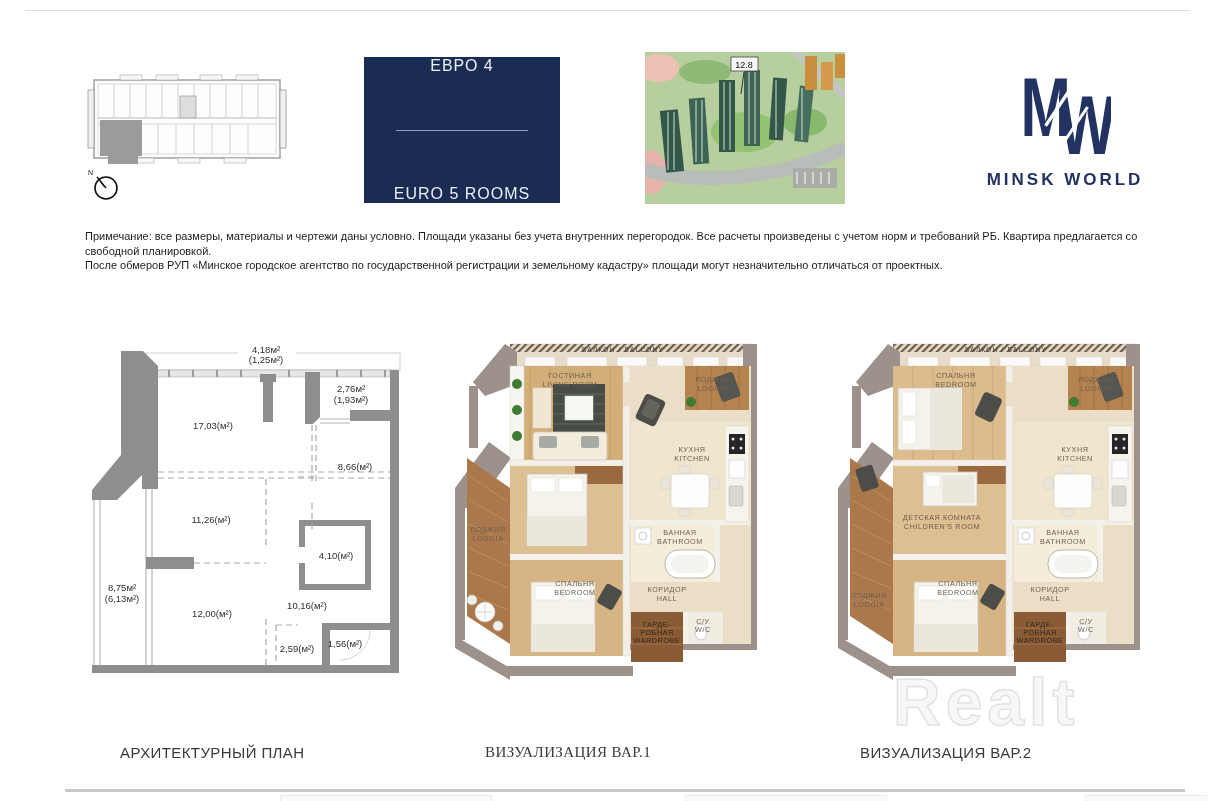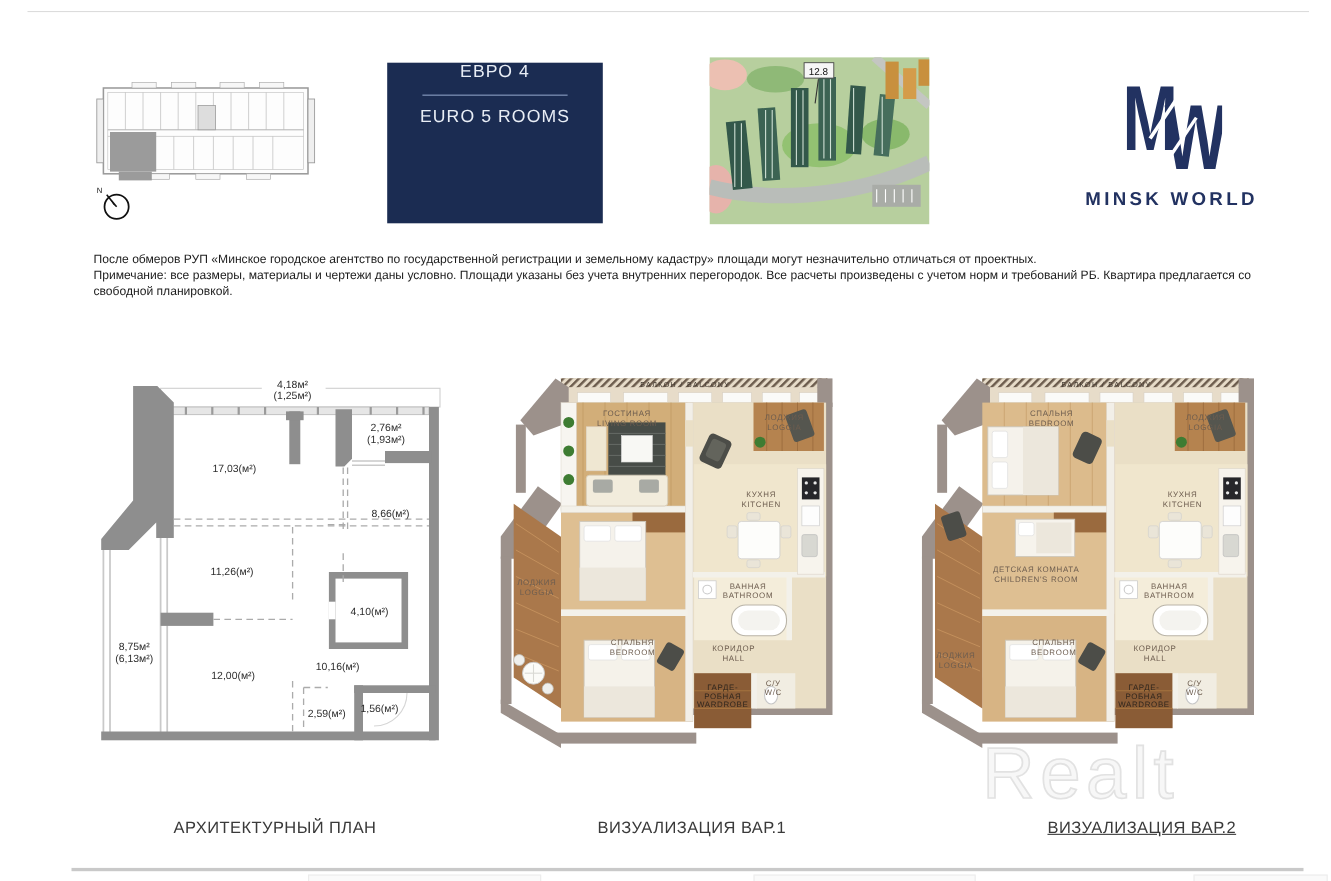--- a/index.html
+++ b/index.html
@@ -1,37 +1,37 @@
 <!DOCTYPE html>
 <html><head>
 <meta charset="utf-8">
 <style>
   html,body{margin:0;padding:0;background:#fff;}
   #page{position:relative;width:1210px;height:801px;background:#ffffff;overflow:hidden;
         font-family:"Liberation Sans",sans-serif;color:#1a1a1a;}
   .hline{position:absolute;background:#dcdcdc;}
   
   #keyplan{position:absolute;left:80px;top:66px;}
-  #typebox{position:absolute;left:352px;top:57px;width:196px;height:146px;background:#1b2c52;
-           display:flex;flex-direction:column;align-items:center;justify-content:flex-start;}
+  #typebox{position:absolute;left:364px;top:57px;width:196px;height:146px;background:#1b2c52;
+           display:flex;flex-direction:column;align-items:center;justify-content:space-between;}
   #typebox .t{color:#e9eef6;font-size:16px;letter-spacing:1px;}
   #typebox .div{width:132px;height:1px;background:#8b9fc4;margin:11px 0;}
   #aerial{position:absolute;left:645px;top:52px;}
   #logo{position:absolute;left:975px;top:62px;width:180px;height:138px;text-align:center;}
   #logo .wordmark{margin-top:4px;font-size:17px;font-weight:bold;letter-spacing:3px;color:#223261;}
   
   #notes{position:absolute;left:85px;top:229px;width:1108px;font-size:11px;line-height:14.5px;color:#1c1c1c;}
   
   #archplan{position:absolute;left:88px;top:333px;}
   #viz1{position:absolute;left:455px;top:336px;}
   #viz2{position:absolute;left:838px;top:336px;}
-  .caption{position:absolute;top:744px;width:260px;text-align:center;font-size:15px;color:#3a3a3a;letter-spacing:.4px;}
-  #cap-arch{left:120px;} #cap-viz1{left:499px;} #cap-viz2{left:908px;text-decoration:underline;}
+  .caption{position:absolute;top:744px;width:260px;font-size:15px;color:#3a3a3a;letter-spacing:.4px;}
+  #cap-arch{left:120px;} #cap-viz1{left:485px;font-family:Liberation Serif, serif;} #cap-viz2{left:860px;}
   
-  #watermark{position:absolute;left:893px;top:664px;font-size:66px;font-weight:normal;letter-spacing:5px;
+  #watermark{position:absolute;left:893px;top:664px;font-size:66px;font-weight:bold;letter-spacing:5px;
              color:#f7f7f7;-webkit-text-stroke:1.5px #e2e2e2;}
   #bottomline{position:absolute;left:65px;top:789px;width:1120px;height:3px;background:#c9c9c9;}
   .ghostbox{position:absolute;top:795px;height:6px;border:1px solid #ececec;background:#fafafa;}
   svg text{font-family:"Liberation Sans",sans-serif;}
   .area{font-size:9.5px;fill:#2e2e2e;}
   .rlab{font-size:7.2px;fill:#6d5d4f;letter-spacing:.6px;}
   .rlabd{font-size:7.2px;fill:#30261d;letter-spacing:.6px;}
   .blab{font-size:6.5px;fill:#453c33;letter-spacing:1.2px;}
 </style>
 </head>
@@ -142,22 +142,22 @@
         <text x="2" y="74" font-size="84" transform="scale(0.72,1)">M</text>
         <text x="55" y="92" font-size="84" transform="scale(0.72,1)">W</text>
       </g>
       <rect x="14" y="38" width="58" height="3.4" fill="#ffffff" transform="rotate(-56 43 40)"></rect>
       <rect x="30" y="64" width="50" height="3" fill="#ffffff" transform="rotate(-56 55 66)"></rect>
     </svg>
     <div class="wordmark">MINSK WORLD</div>
   </div>
 
   <div id="notes">
+    <div>Примечание: все размеры, материалы и чертежи даны условно. Площади указаны без учета внутренних перегородок. Все расчеты произведены с учетом норм и требований РБ. Квартира предлагается со свободной планировкой.</div>
     <div>После обмеров РУП «Минское городское агентство по государственной регистрации и земельному кадастру» площади могут незначительно отличаться от проектных.</div>
-    <div>Примечание: все размеры, материалы и чертежи даны условно. Площади указаны без учета внутренних перегородок. Все расчеты произведены с учетом норм и требований РБ. Квартира предлагается со свободной планировкой.</div>
   </div>
 
   <svg id="archplan" width="315" height="346" viewBox="0 0 315 346">
     <rect x="58" y="20" width="254" height="17" fill="#ffffff" stroke="#cfcfcf" stroke-width="1"></rect>
     <rect x="68" y="37" width="234" height="7" fill="#e6e6e6" stroke="#b5b5b5" stroke-width="0.7"></rect>
     <g fill="#9a9a9a">
       <rect x="80" y="37" width="2" height="7"></rect>
         <rect x="104" y="37" width="2" height="7"></rect>
       <rect x="128" y="37" width="2" height="7"></rect>
         <rect x="152" y="37" width="2" height="7"></rect>

